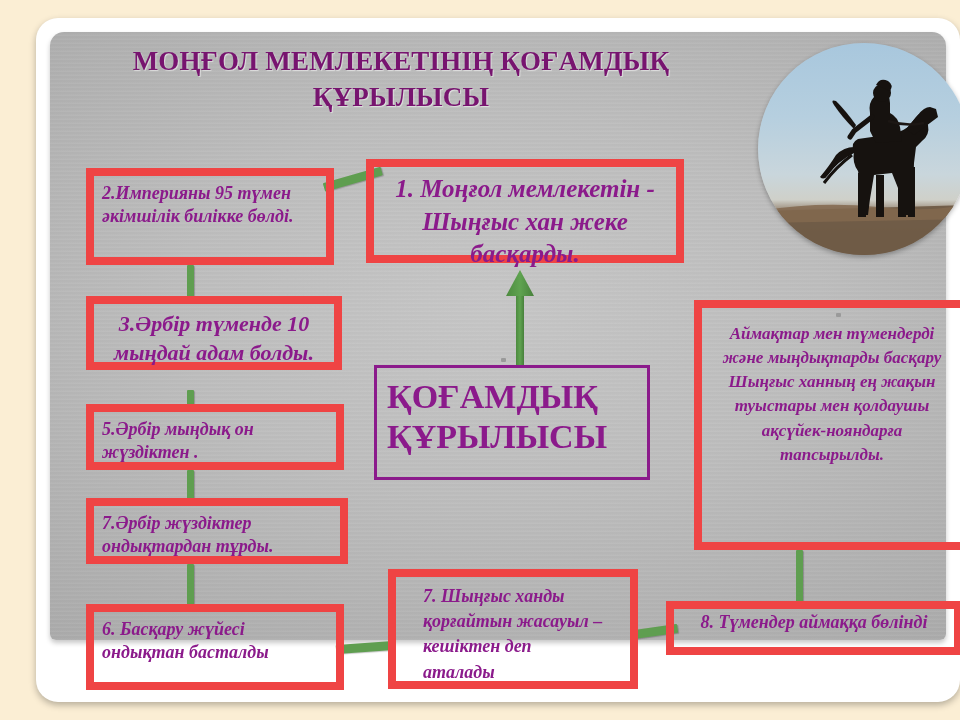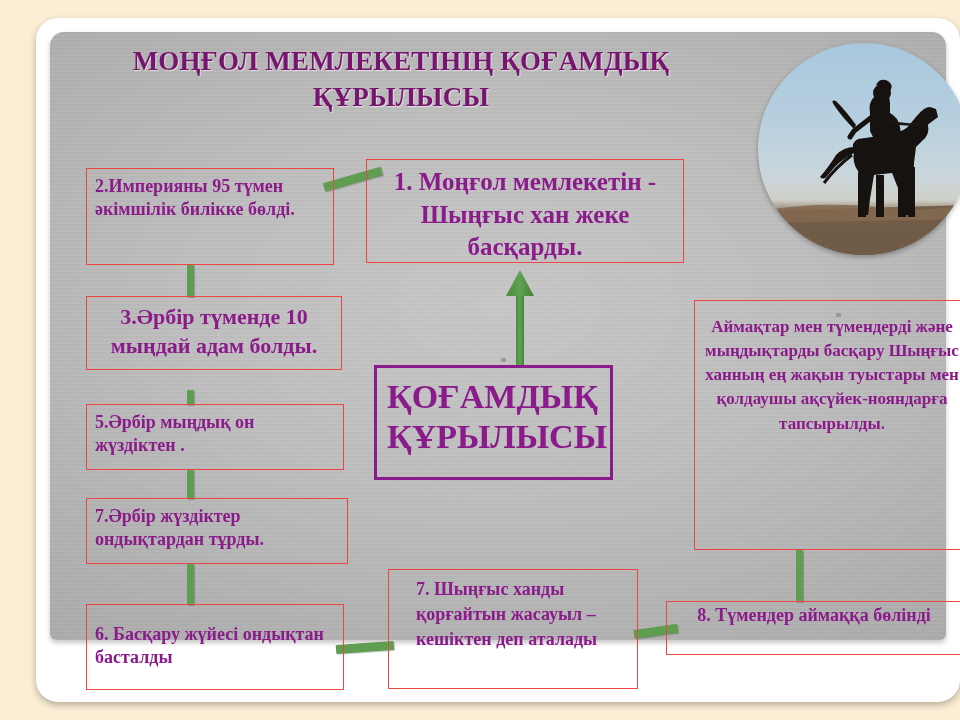--- a/index.html
+++ b/index.html
@@ -60,55 +60,56 @@
   }
   #photo .sky{
     position:absolute;inset:0;
     background:linear-gradient(180deg,#a8c7dd 0%,#b6cfdf 35%,#c9d6dc 62%,#cfd0c9 74%,#8d7a66 80%,#6d5b49 100%);
   }
   #photo svg{position:absolute;left:0;top:0;}
 
   
   .box{
     position:absolute;
-    border:1px solid #ef4444;
+    border:8px solid #ef4444;
     color:#8b1a8b;
     font-weight:bold;
     box-sizing:border-box;
     background:transparent;
+    font-style:italic;
   }
   .box .txt{
     display:block;
     padding:6px 8px;
     line-height:1.30;
   }
   .ctr{text-align:center;}
   .lft{text-align:left;}
 
   
   #box1{left:330px;top:141px;width:318px;height:104px;font-size:25px;}
   #box2{left:50px;top:150px;width:248px;height:97px;font-size:18px;}
   #box3{left:50px;top:278px;width:256px;height:74px;font-size:22px;}
   #box4{left:50px;top:386px;width:258px;height:66px;font-size:18px;}
   #box5{left:50px;top:480px;width:262px;height:66px;font-size:18px;}
   #box6{left:50px;top:586px;width:258px;height:86px;font-size:18px;}
   #box7{left:352px;top:551px;width:250px;height:120px;font-size:18px;}
   #box8{left:630px;top:583px;width:296px;height:54px;font-size:18px;}
   #boxR{left:658px;top:282px;width:276px;height:250px;font-size:17px;}
 
-  #box6 .txt{padding-top:18px;}
+  #box6 .txt{padding-top:6px;}
   #box7 .txt{padding:7px 27px;line-height:1.40;}
   #box8 .txt{padding:2px 6px;line-height:1.30;}
   #boxR .txt{padding:14px 10px;line-height:1.42;}
 
   
   #center{
     position:absolute;
     left:338px;top:347px;
-    width:239px;height:115px;
+    width:276px;height:115px;
     border:3px solid #8b1a8b;
     box-sizing:border-box;
   }
   #center .txt{
     display:block;
     color:#8b1a8b;
     font-weight:bold;
     font-size:34px;
     line-height:1.18;
     padding:9px 10px 0 10px;

